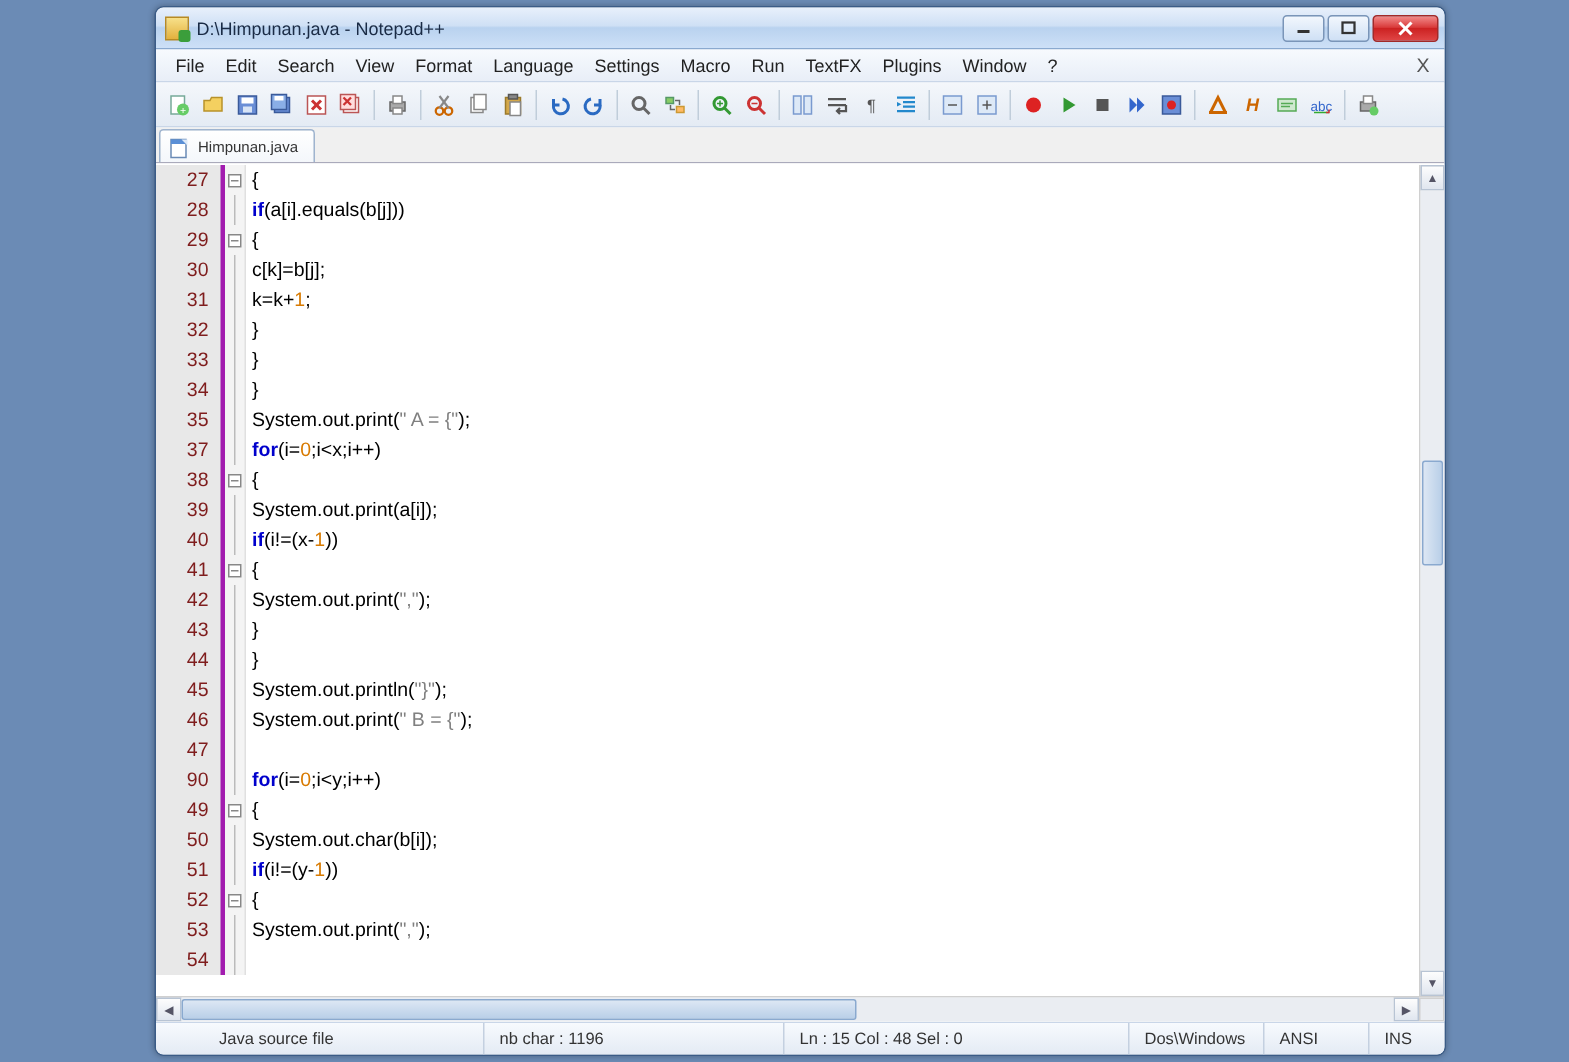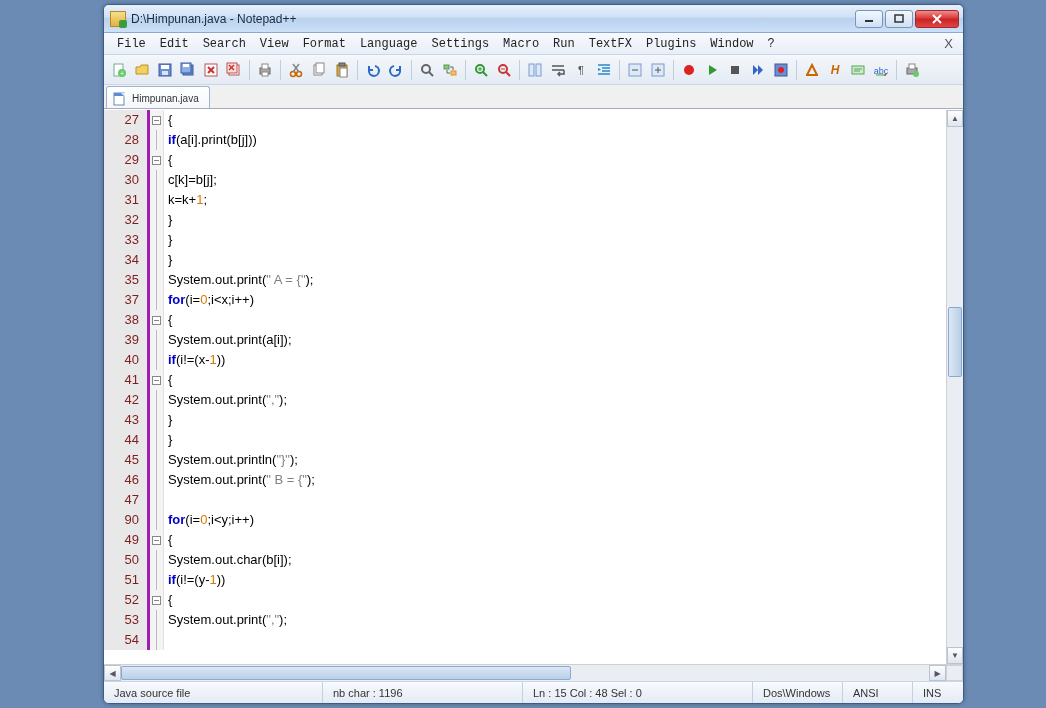--- a/index.html
+++ b/index.html
@@ -8,21 +8,21 @@
 .titlebar { height:28px; background:linear-gradient(#e8f0fb,#cfe0f5 45%,#b9d2ef 50%,#cde0f7); display:flex; align-items:center; padding:0 4px 0 6px; border-bottom:1px solid #8aa9cf; }
 .titlebar .app-icon { width:16px; height:16px; background:linear-gradient(#f7e08a,#e3b13d); border:1px solid #b78a24; margin-right:5px; position:relative; }
 .titlebar .app-icon:before { content:""; position:absolute; right:-2px; bottom:-2px; width:8px; height:8px; background:#3b9e3b; border-radius:2px; }
 .titlebar .title-text { font-size:12px; color:#1a2b45; flex:0 0 auto; }
 .titlebar .spacer { flex:1; }
 .win-btns { display:flex; gap:2px; }
 .win-btn { width:28px; height:18px; border:1px solid #7a95b8; border-radius:3px; background:linear-gradient(#f2f7fd,#cfe0f5); font-size:10px; display:flex; align-items:center; justify-content:center; color:#2b3d56; cursor:default; }
 .win-btn.close { width:44px; background:linear-gradient(#f28a8a,#d93b3b 45%,#c22 50%,#e04545); color:#fff; border-color:#a12a2a; }
 .win-btn svg { width:12px; height:10px; }
 .menubar { height:22px; background:linear-gradient(#f7fafe,#e8eef7); border-bottom:1px solid #c9d6e8; display:flex; align-items:center; padding:0 6px; font-size:12px; color:#222; }
-.menubar .item { padding:2px 7px; cursor:default;font-family:Liberation Mono, monospace; }
+.menubar .item { padding:2px 7px; cursor:default; }
 .menubar .mb-right { margin-left:auto; font-family:Arial; font-size:13px; color:#555; padding:0 4px; }
 .toolbar { height:30px; background:linear-gradient(#f4f7fb,#e4ebf4); border-bottom:1px solid #c9d6e8; display:flex; align-items:center; padding:0 4px; gap:1px; }
 .tb-btn { width:22px; height:22px; display:flex; align-items:center; justify-content:center; border:1px solid transparent; border-radius:2px; }
 .tb-sep { width:1px; height:20px; background:#c0cdda; margin:0 3px; }
 .tb-btn svg { width:16px; height:16px; }
 .tabstrip { height:24px; background:#f0f0f0; border-bottom:1px solid #aab; display:flex; align-items:flex-end; padding-left:2px; }
 .tab { height:22px; background:linear-gradient(#fff,#f4f7fb); border:1px solid #9fb4cf; border-bottom:none; border-radius:3px 3px 0 0; padding:2px 10px 0 6px; display:flex; align-items:center; font-size:10px; color:#333; gap:5px; }
 .tab .file-icon { width:14px; height:14px; }
 .editor-wrap { flex:1; display:flex; flex-direction:column; background:#fff; border-top:1px solid #fff; position:relative; overflow:hidden; }
 .editor-rows { flex:1; overflow:hidden; display:flex; }
@@ -40,21 +40,21 @@
 .brace { color:#000; }
 .vscroll { width:17px; background:#f0f0f0; border-left:1px solid #d0d0d0; display:flex; flex-direction:column; }
 .vscroll .arrow { height:17px; background:linear-gradient(#fdfdfd,#e0e6ef); border:1px solid #b8c4d4; display:flex; align-items:center; justify-content:center; font-size:8px; color:#556; }
 .vscroll .track { flex:1; background:#eaedf2; position:relative; }
 .vscroll .thumb { position:absolute; left:1px; right:1px; top:180px; height:70px; background:linear-gradient(90deg,#dde7f4,#b9cfe8); border:1px solid #8aa9cf; border-radius:2px; }
 .hscroll { height:17px; background:#f0f0f0; border-top:1px solid #d0d0d0; display:flex; }
 .hscroll .arrow { width:17px; background:linear-gradient(#fdfdfd,#e0e6ef); border:1px solid #b8c4d4; display:flex; align-items:center; justify-content:center; font-size:8px; color:#556; }
 .hscroll .track { flex:1; background:#eaedf2; position:relative; }
 .hscroll .thumb { position:absolute; top:1px; bottom:1px; left:0; width:450px; background:linear-gradient(#dde7f4,#b9cfe8); border:1px solid #8aa9cf; border-radius:2px; }
 .hscroll .corner { width:17px; background:#eaedf2; border:1px solid #d0d0d0; }
-.statusbar { height:22px; background:linear-gradient(#f7fafe,#e4ebf4); border-top:1px solid #c9d6e8; display:flex; align-items:flex-end; font-size:11px; color:#333; }
+.statusbar { height:22px; background:linear-gradient(#f7fafe,#e4ebf4); border-top:1px solid #c9d6e8; display:flex; align-items:flex-end; font-size:11px; color:#333;padding-left:32px; }
 .statusbar .cell { padding:0 10px; border-right:1px solid #c4d0e0; height:100%; display:flex; align-items:center; }
 .statusbar .flex { flex:1; }
 </style>
 </head>
 <body>
 
 <div class="window">
 
   <div class="titlebar">
     <span class="app-icon"></span>
@@ -328,21 +328,21 @@
           <path d="M8 1 L12 5 L12 1 Z" fill="#dde9f7"></path>
         </svg>
       <span>Himpunan.java</span>
     </div>
   </div>
 
   <div class="editor-wrap">
     <div class="editor-rows">
       <div class="rows-inner" id="code-rows">
           <div class="row"><div class="gutter">27</div><div class="fold"><div class="box"></div></div><div class="code"><span class="brace">{</span></div></div>
-          <div class="row"><div class="gutter">28</div><div class="fold"><div class="bar"></div></div><div class="code"><span class="kw">if</span><span>(a[i].print(b[j]))</span></div></div>
+          <div class="row"><div class="gutter">28</div><div class="fold"><div class="bar"></div></div><div class="code"><span class="kw">if</span><span>(a[i].equals(b[j]))</span></div></div>
           <div class="row"><div class="gutter">29</div><div class="fold"><div class="box"></div></div><div class="code"><span class="brace">{</span></div></div>
           <div class="row"><div class="gutter">30</div><div class="fold"><div class="bar"></div></div><div class="code"><span>c[k]=b[j];</span></div></div>
           <div class="row"><div class="gutter">31</div><div class="fold"><div class="bar"></div></div><div class="code"><span>k=k+</span><span class="num">1</span><span>;</span></div></div>
           <div class="row"><div class="gutter">32</div><div class="fold"><div class="bar"></div></div><div class="code"><span class="brace">}</span></div></div>
           <div class="row"><div class="gutter">33</div><div class="fold"><div class="bar"></div></div><div class="code"><span class="brace">}</span></div></div>
           <div class="row"><div class="gutter">34</div><div class="fold"><div class="bar"></div></div><div class="code"><span class="brace">}</span></div></div>
           <div class="row"><div class="gutter">35</div><div class="fold"><div class="bar"></div></div><div class="code"><span>System.out.print(</span><span class="str">" A = {"</span><span>);</span></div></div>
           <div class="row"><div class="gutter">37</div><div class="fold"><div class="bar"></div></div><div class="code"><span class="kw">for</span><span>(i=</span><span class="num">0</span><span>;i&lt;x;i++)</span></div></div>
           <div class="row"><div class="gutter">38</div><div class="fold"><div class="box"></div></div><div class="code"><span class="brace">{</span></div></div>
           <div class="row"><div class="gutter">39</div><div class="fold"><div class="bar"></div></div><div class="code"><span>System.out.print(a[i]);</span></div></div>

